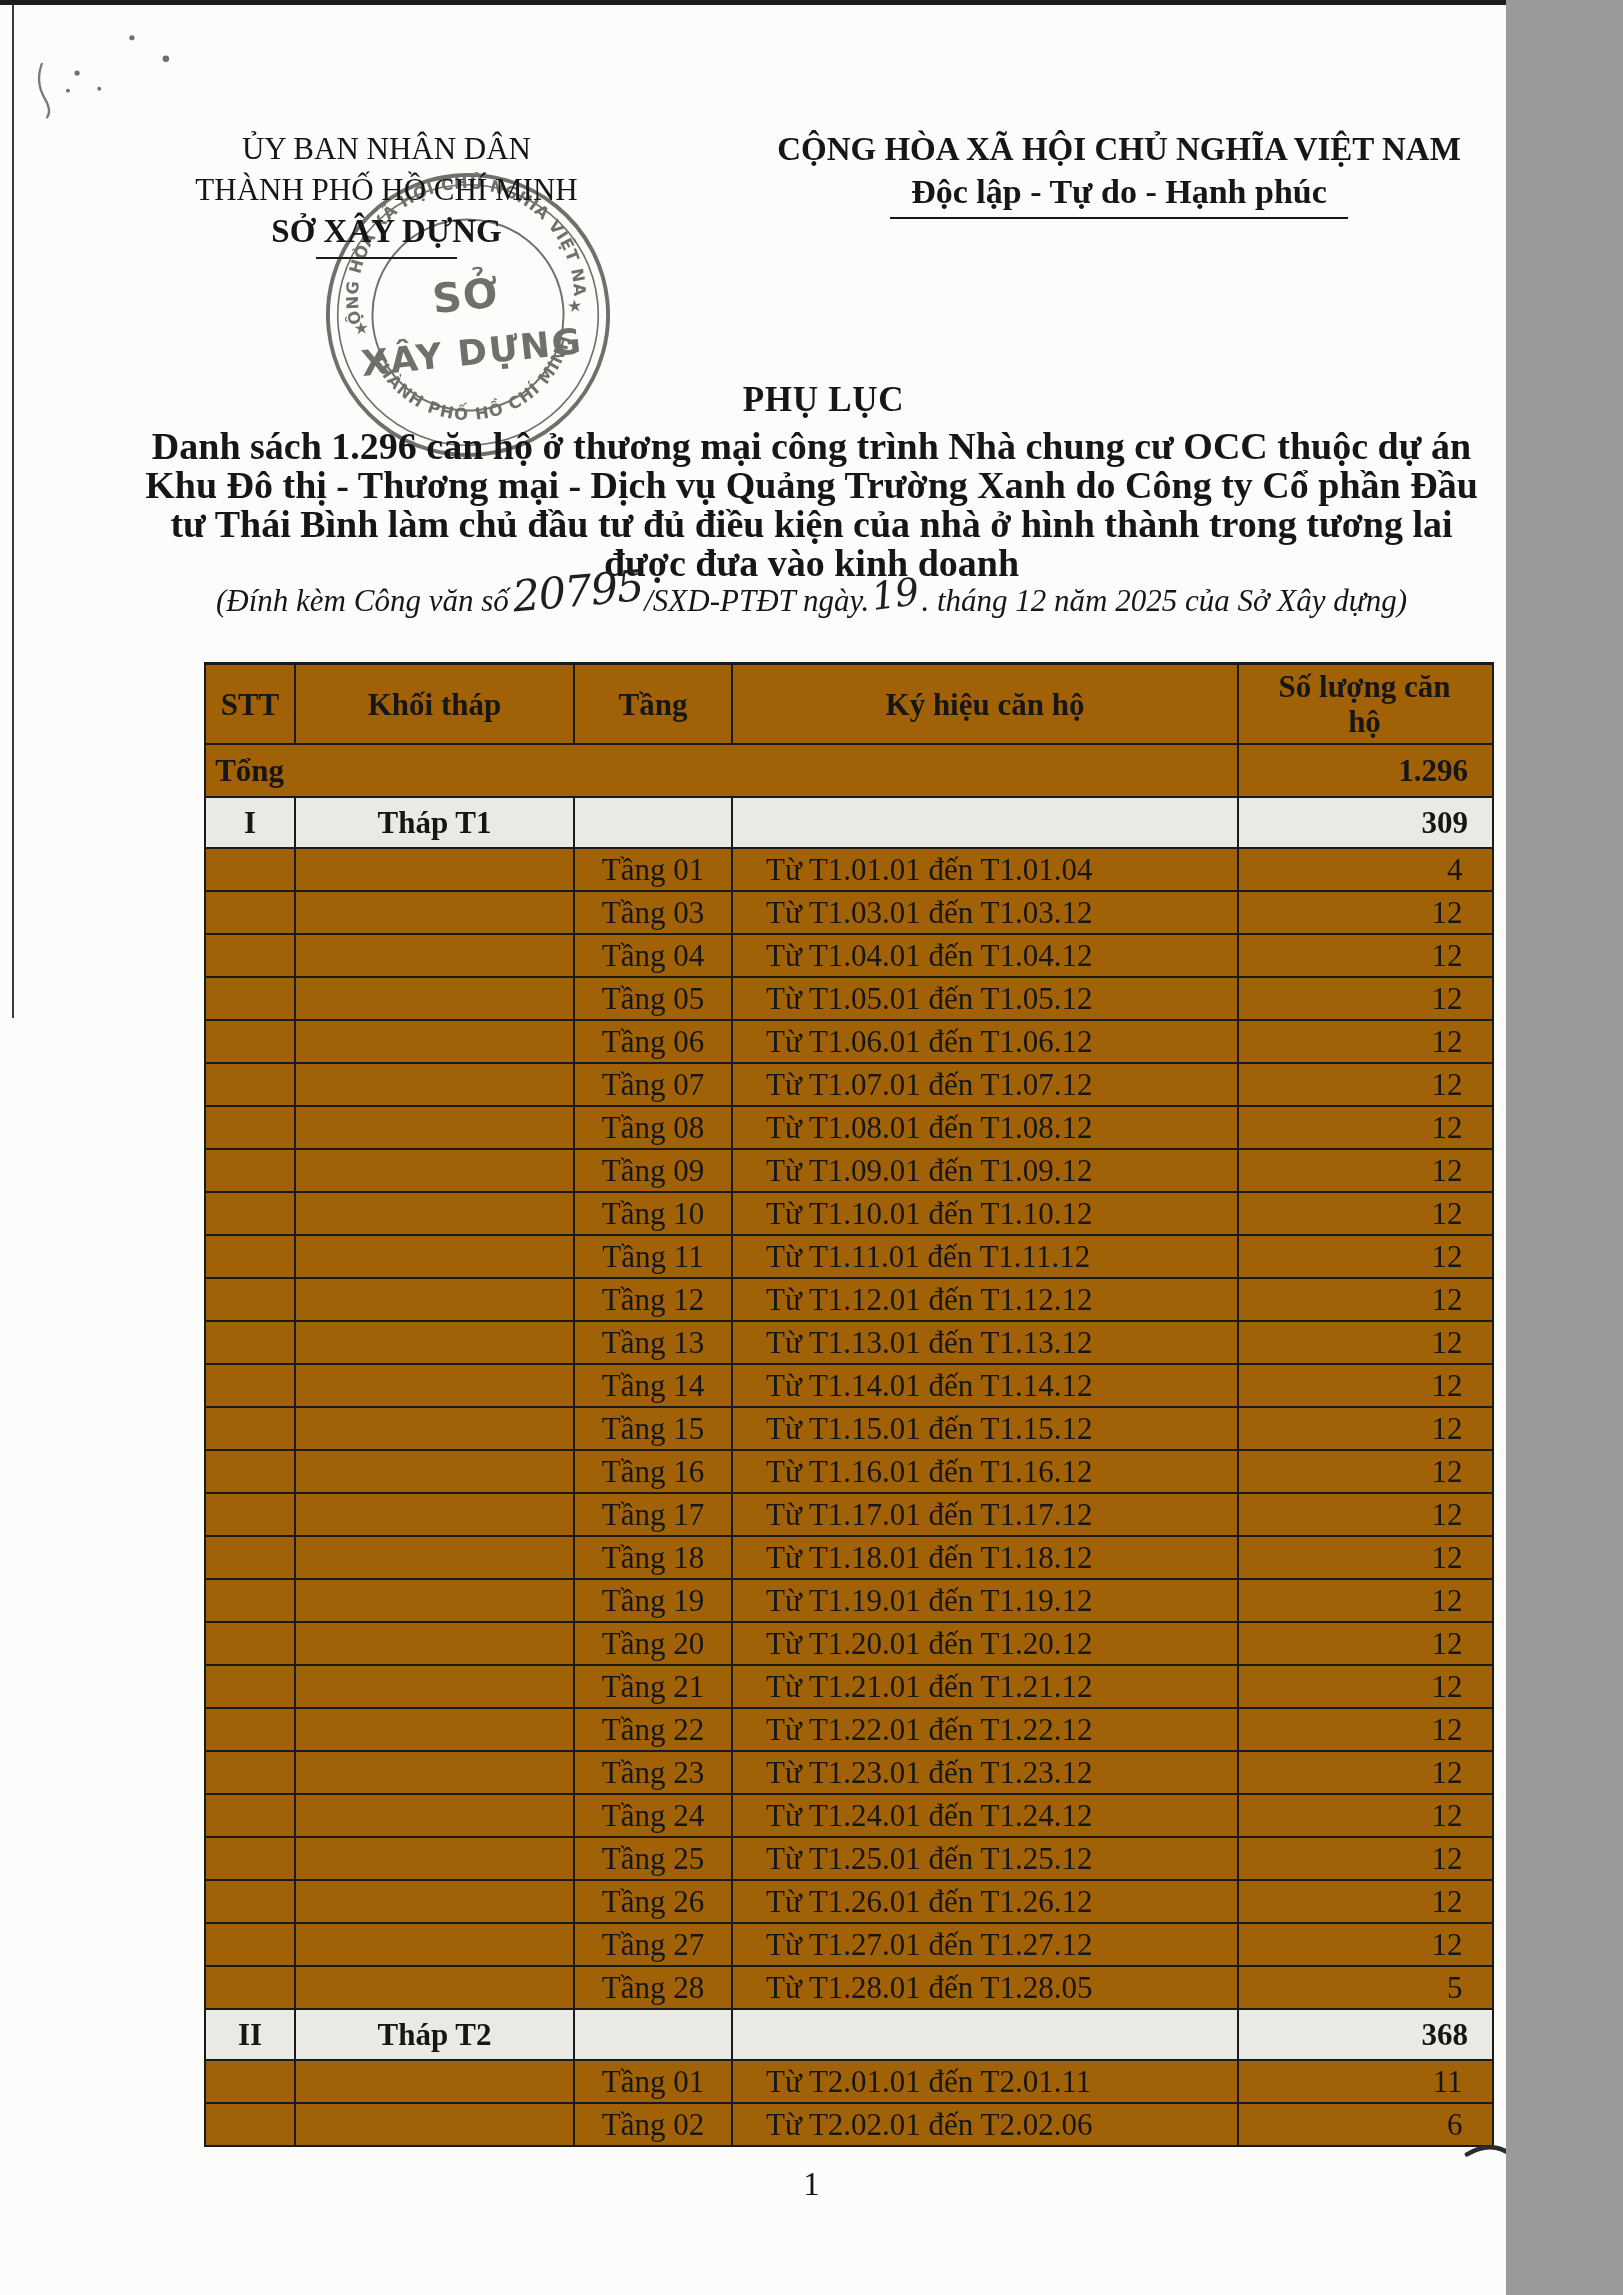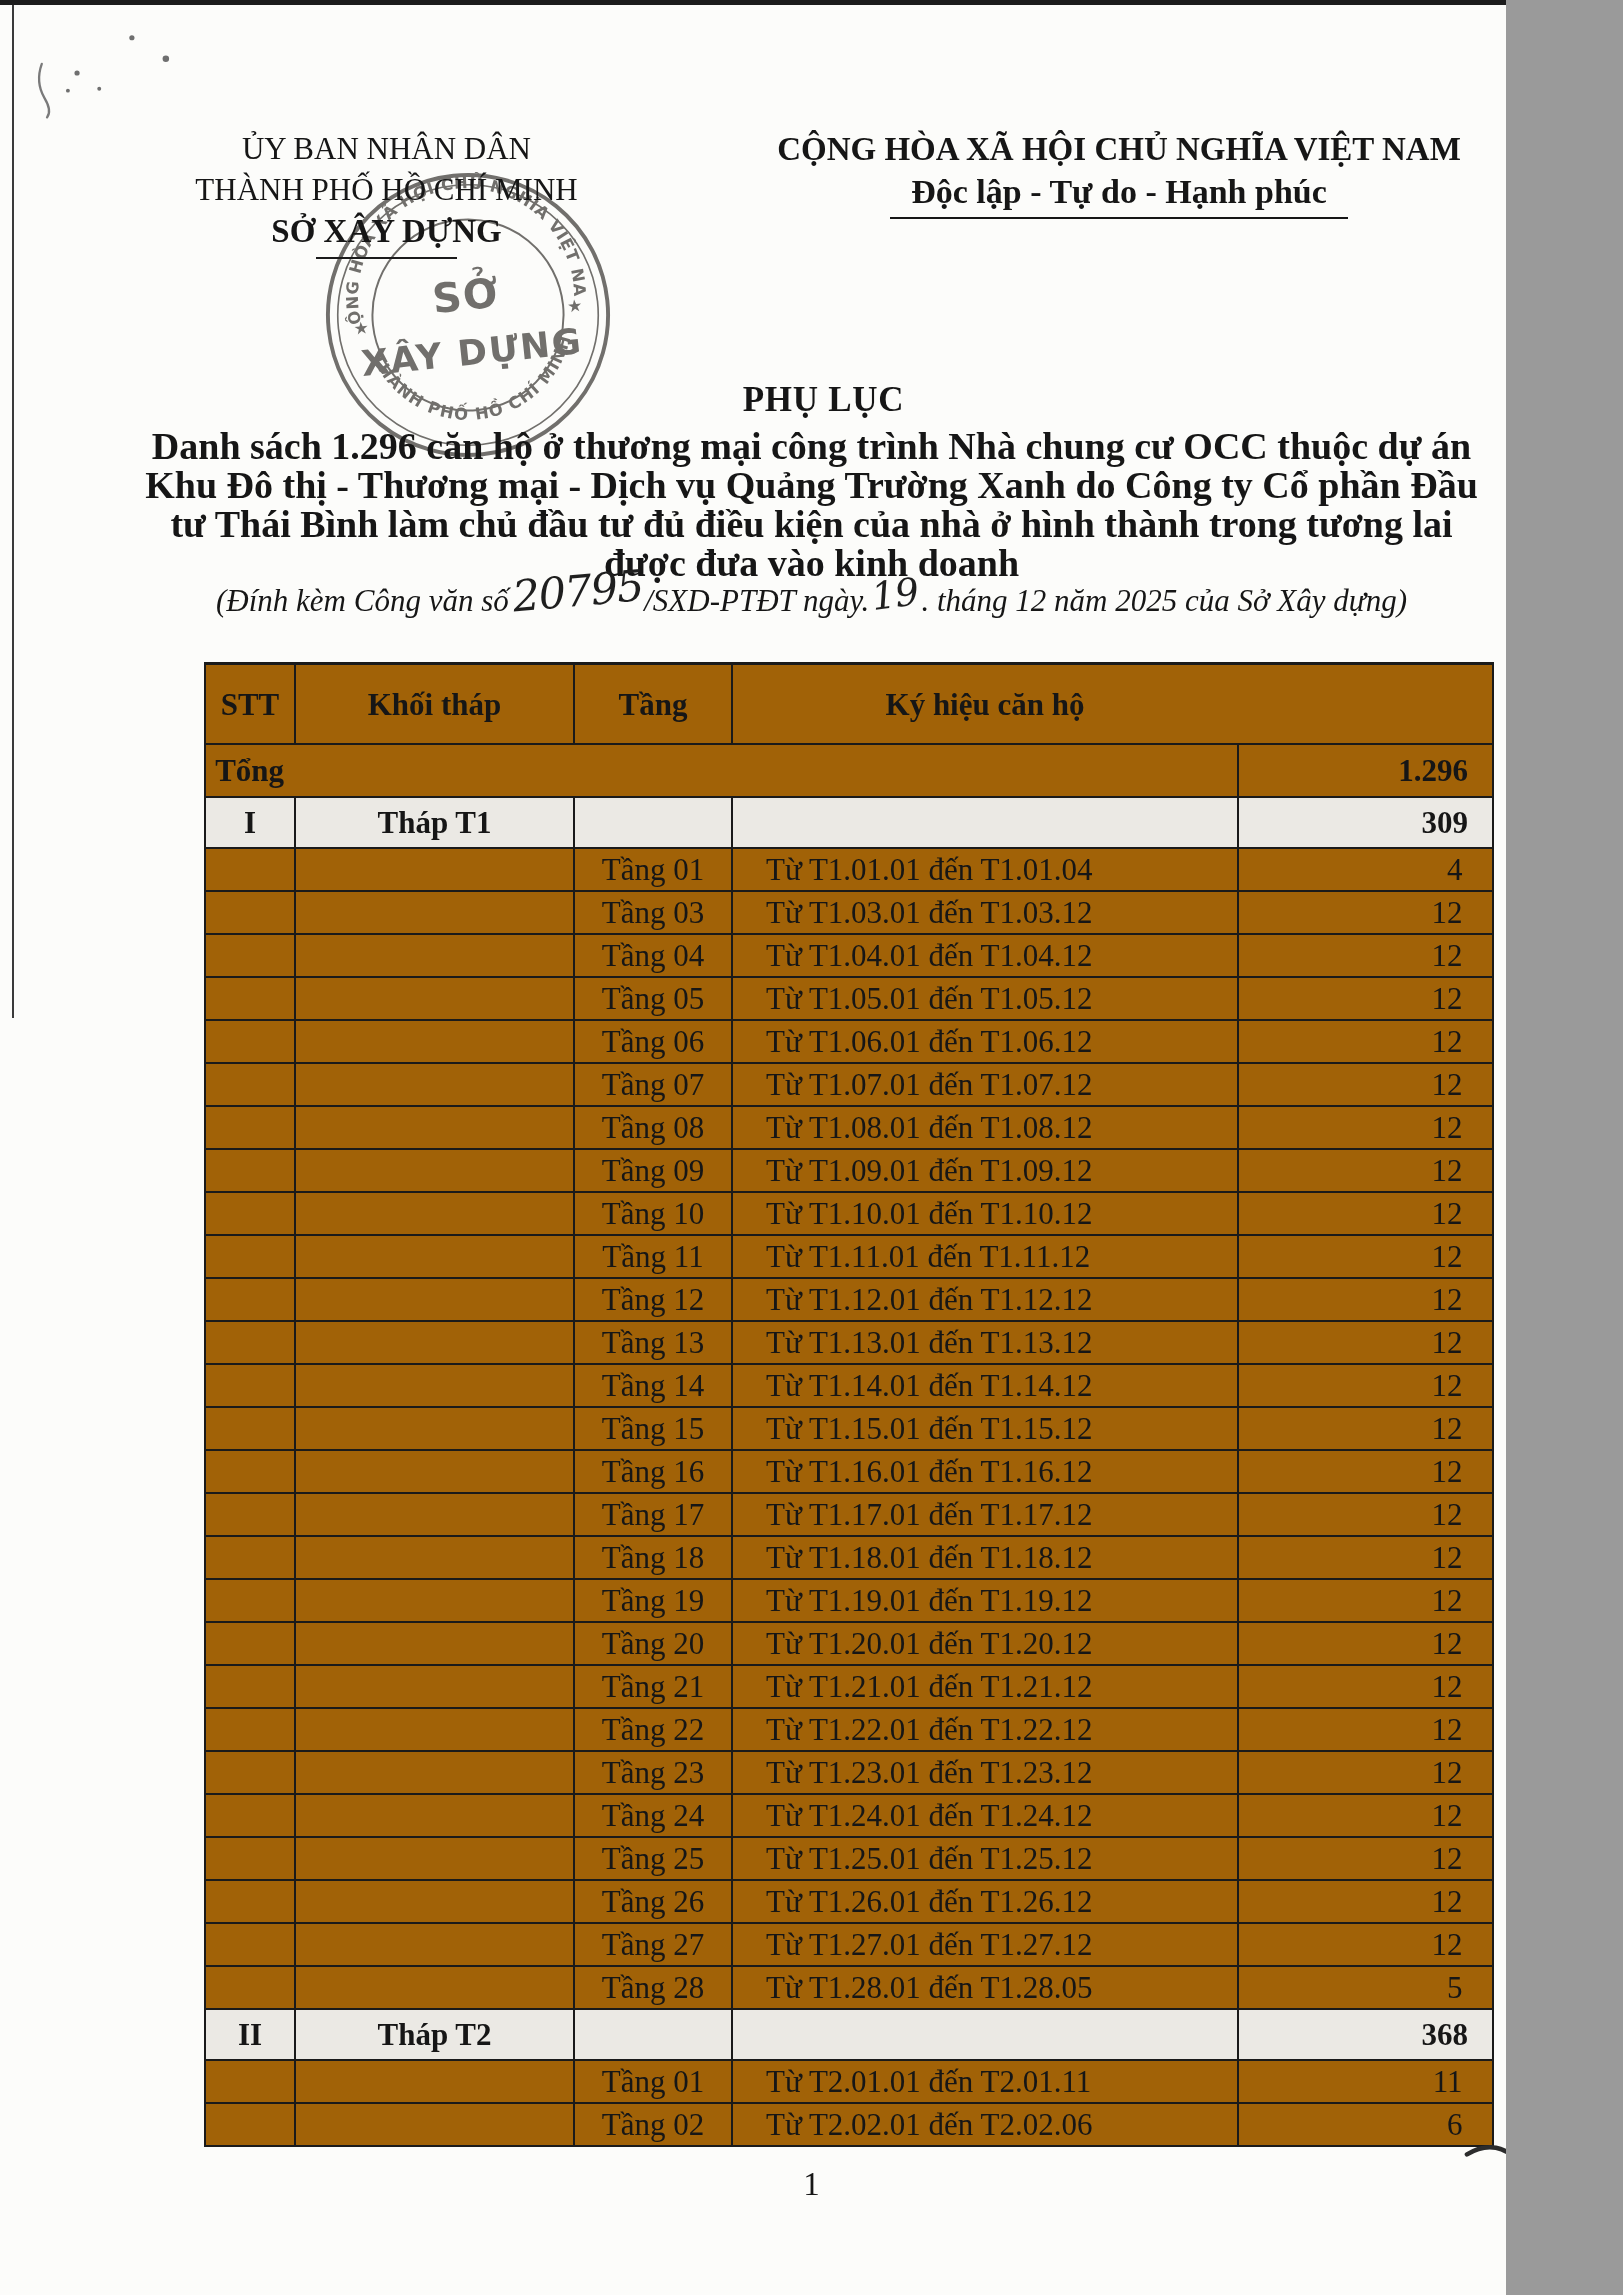--- a/index.html
+++ b/index.html
@@ -135,20 +135,21 @@
   <div class="attach">
     <span>(Đính kèm Công văn số</span><span class="hand hand-no">20795</span><span>/SXD-PTĐT ngày.</span><span class="hand hand-day">19</span><span>. tháng 12 năm 2025 của Sở Xây dựng)</span>
   </div>
 
   <div class="tbl">
     <div class="row thead">
       <div>STT</div>
       <div>Khối tháp</div>
       <div>Tầng</div>
       <div>Ký hiệu căn hộ</div>
+      <div>Số lượng căn hộ</div>
     </div>
     <div>
       <div class="row trow total first">
         <div class="c-label">Tổng</div>
         <div class="c-count">1.296</div>
       </div>
     <div class="row trow tower">
       <div>I</div>
       <div>Tháp T1</div>
       <div></div>

